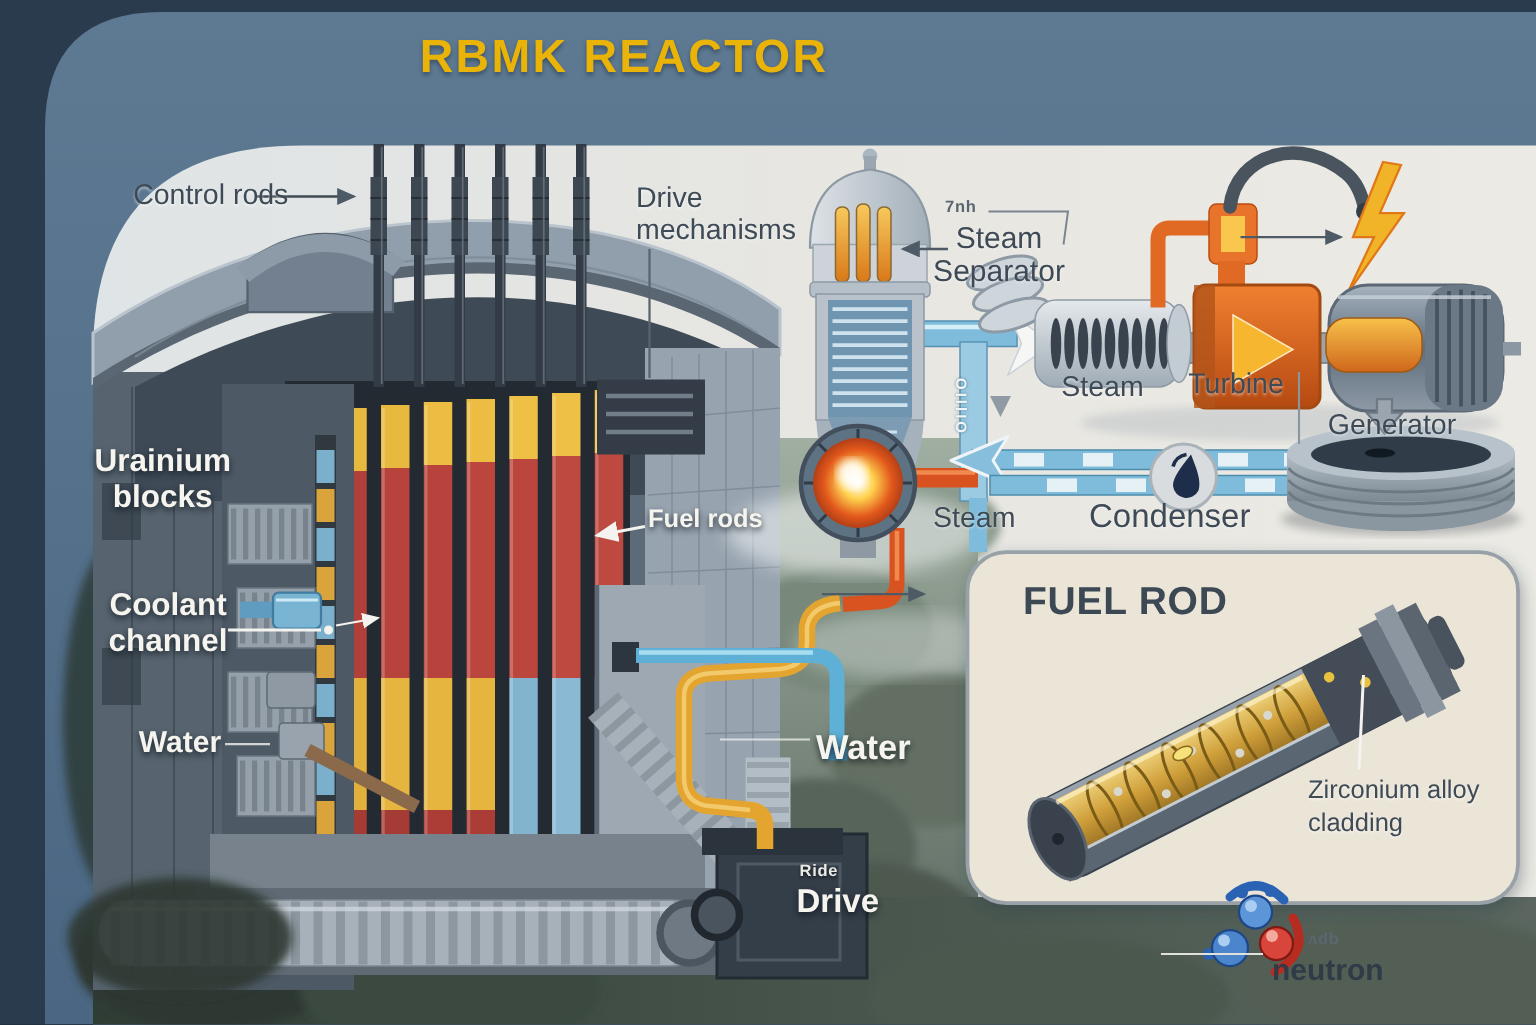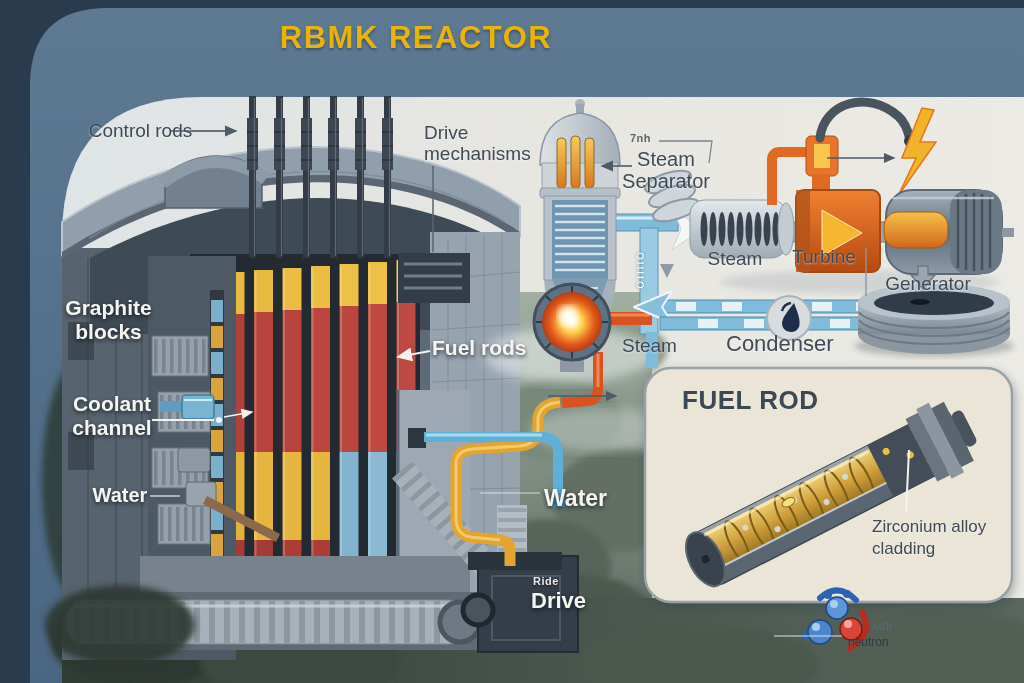--- a/index.html
+++ b/index.html
@@ -587,33 +587,33 @@
     <path d="M866,248 V296" stroke="#8b959e" stroke-width="1.4"></path>
     <path d="M480,493 H540" stroke="#f4f3ef" stroke-width="1.2" opacity=".75"></path>
     <path d="M774,636 H842" stroke="#e2e1dc" stroke-width="1.2"></path>
   </g>
 </svg>
 
 <div class="title">RBMK REACTOR</div>
 
 <div class="lab dark center" style="left:88px;top:120px;width:105px;font-size:19px;">Control rods</div>
 <div class="lab dark" style="left:384px;top:122px;width:125px;font-size:19px;margin-left:40px;">Drive mechanisms</div>
-<div class="lab light center" style="left:46px;top:296px;width:125px;font-size:21px;">Graphite blocks</div>
+<div class="lab light center" style="left:46px;top:296px;width:125px;font-size:21px;">Urainium blocks</div>
 <div class="lab light center" style="left:48px;top:392px;width:128px;font-size:21px;">Coolant channel</div>
 <div class="lab light center" style="left:80px;top:484px;width:80px;font-size:20px;">Water</div>
-<div class="lab light" style="left:432px;top:336px;width:100px;font-size:21px;">Fuel rods</div>
+<div class="lab light" style="left:432px;top:336px;width:100px;font-size:17px;">Fuel rods</div>
 <div class="lab dark center" style="left:610px;top:148px;width:112px;font-size:20px;">Steam Separator</div>
 <div class="lab dark center" style="left:700px;top:248px;width:70px;font-size:19px;">Steam</div>
 <div class="lab dark center" style="left:788px;top:246px;width:72px;font-size:19px;">Turbine</div>
 <div class="lab dark center" style="left:882px;top:247px;width:92px;font-size:19px;margin-top:26px;">Generator</div>
 <div class="lab dark" style="left:622px;top:335px;width:62px;font-size:19px;">Steam</div>
 <div class="lab dark center" style="left:726px;top:332px;width:102px;font-size:22px;">Condenser</div>
 <div class="lab light" style="left:544px;top:486px;width:85px;font-size:23px;">Water</div>
 <div class="lab light" style="left:531px;top:589px;width:75px;font-size:22px;">Drive</div>
-<div class="lab" style="left:848px;top:636px;width:85px;font-size:12px;font-weight:400;color:#2f3b47;">neutron</div>
+<div class="lab" style="left:848px;top:636px;width:85px;font-size:20px;font-weight:700;color:#2f3b47;">neutron</div>
 
 <div class="lab" style="left:682px;top:386px;width:200px;font-size:26px;font-weight:800;letter-spacing:.5px;color:#3c4854;">FUEL ROD</div>
 <div class="lab dark" style="left:872px;top:516px;width:140px;font-size:17px;line-height:1.3;">Zirconium alloy cladding</div>
 
 <div class="small-note dark" style="left:630px;top:132px;">7nh</div>
 <div class="small-note light" style="left:533px;top:575px;">Ride</div>
 <div class="small-note dark" style="left:872px;top:620px;text-align:center;">ʌdb</div>
 <div class="vert">OIllIO</div>
 
 </div>

